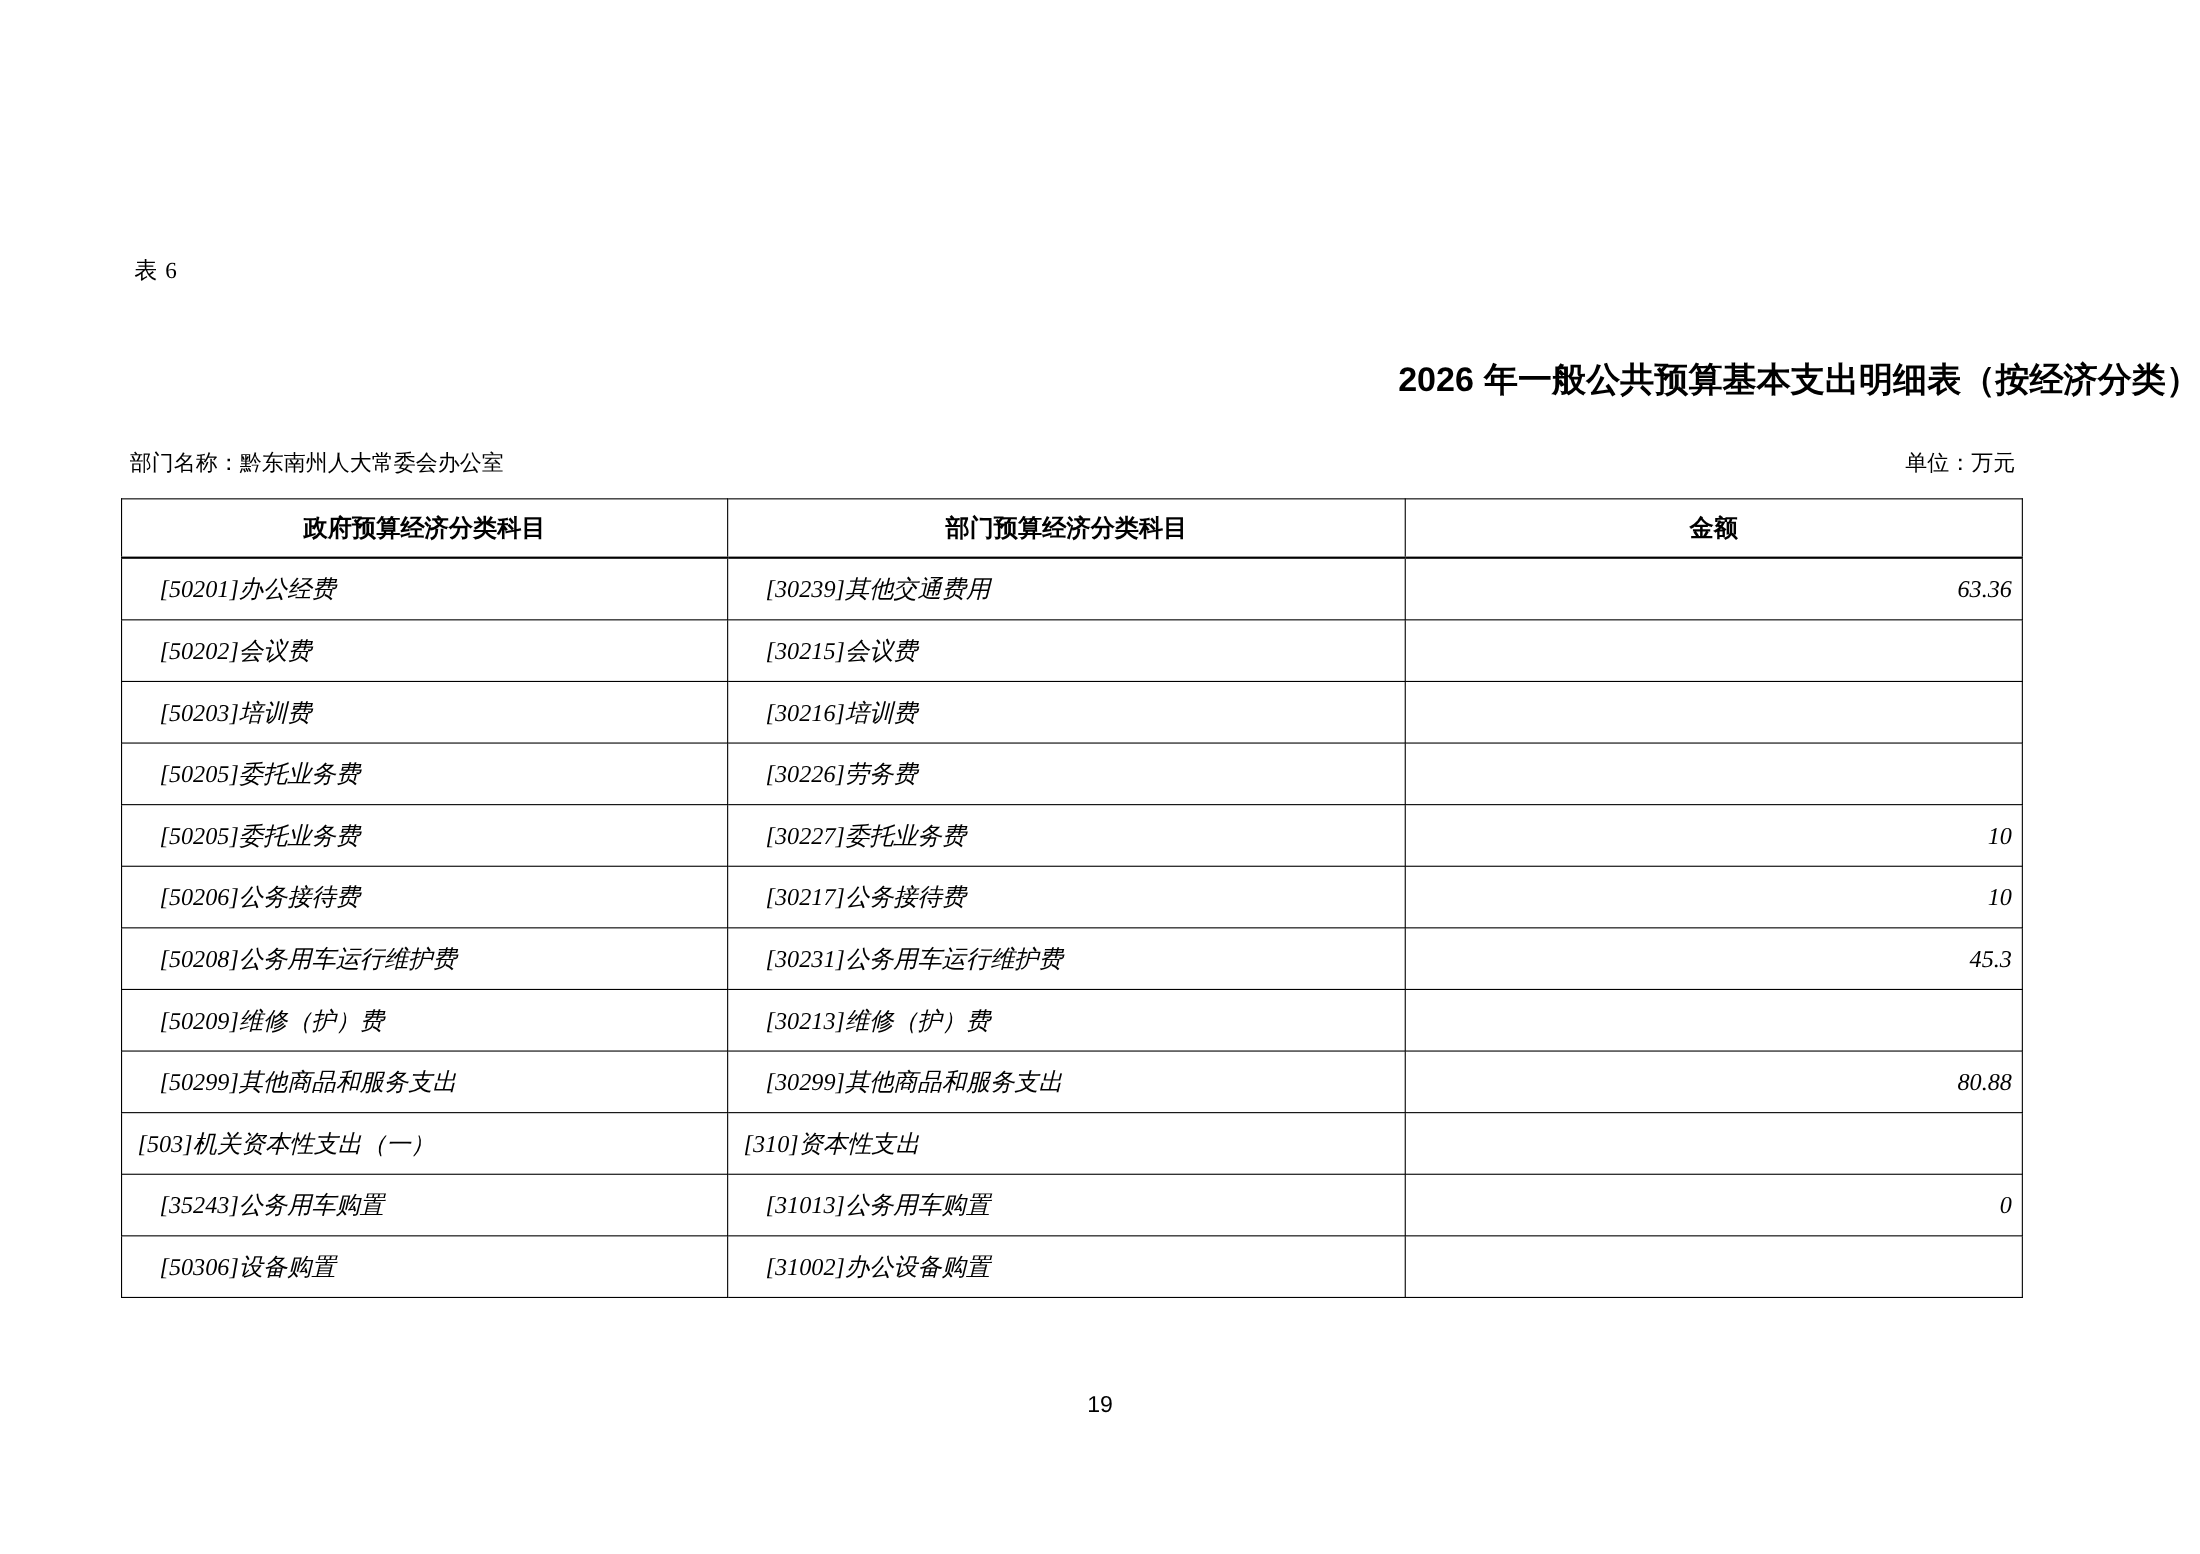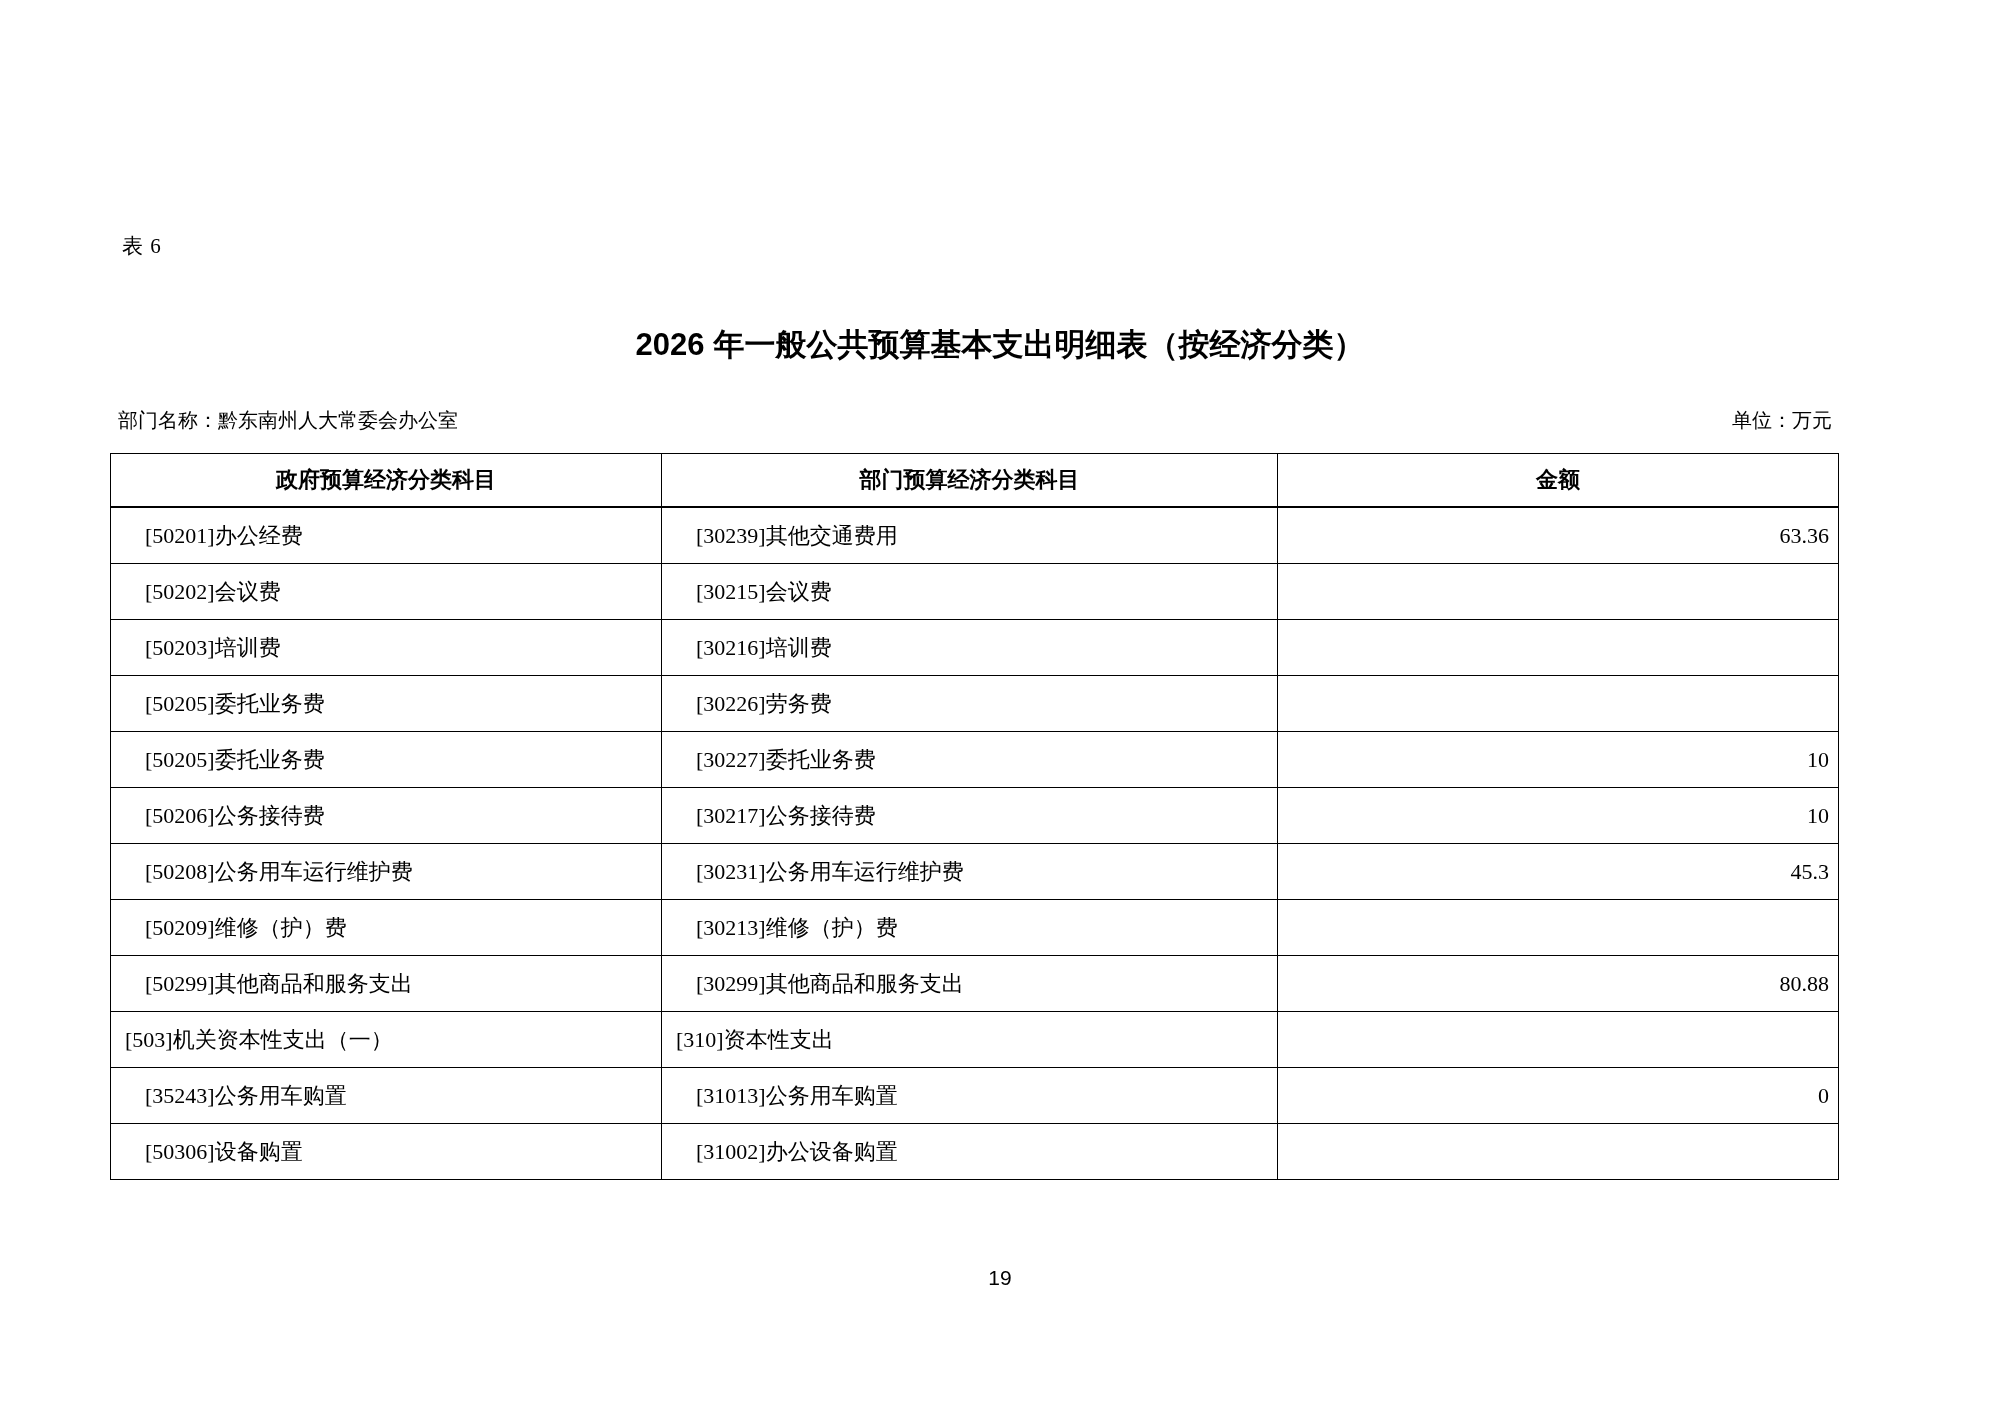--- a/index.html
+++ b/index.html
@@ -18,21 +18,21 @@
     top: 232px;
     font-size: 21px;
     letter-spacing: 1px;
   }
   .title {
     position: absolute;
     left: 0;
     top: 324px;
     width: 100%;
     margin: 0;
-    text-align: center;
+    text-align: right;
     font-size: 31px;
     font-weight: bold;
     white-space: nowrap;
   }
   .title .year {
     font-family: "Liberation Sans", "DejaVu Sans", sans-serif;
     margin-right: 9px;
   }
   .meta {
     position: absolute;
@@ -58,21 +58,21 @@
     vertical-align: middle;
     font-size: 22px;
     padding: 0;
   }
   .budget th {
     height: 52px;
     font-weight: bold;
     text-align: center;
     border-bottom: 2.5px solid #000000;
   }
-  .budget td { height: 55px; }
+  .budget td { height: 55px; font-style: italic; }
   .budget td.gov, .budget td.dept { padding-left: 34px; }
   .budget tr.lvl1 td.gov, .budget tr.lvl1 td.dept { padding-left: 14px; }
   .budget td.amount { text-align: right; padding-right: 9px; }
   .page-number {
     position: absolute;
     left: 0;
     top: 1266px;
     width: 100%;
     text-align: center;
     font-size: 21px;

